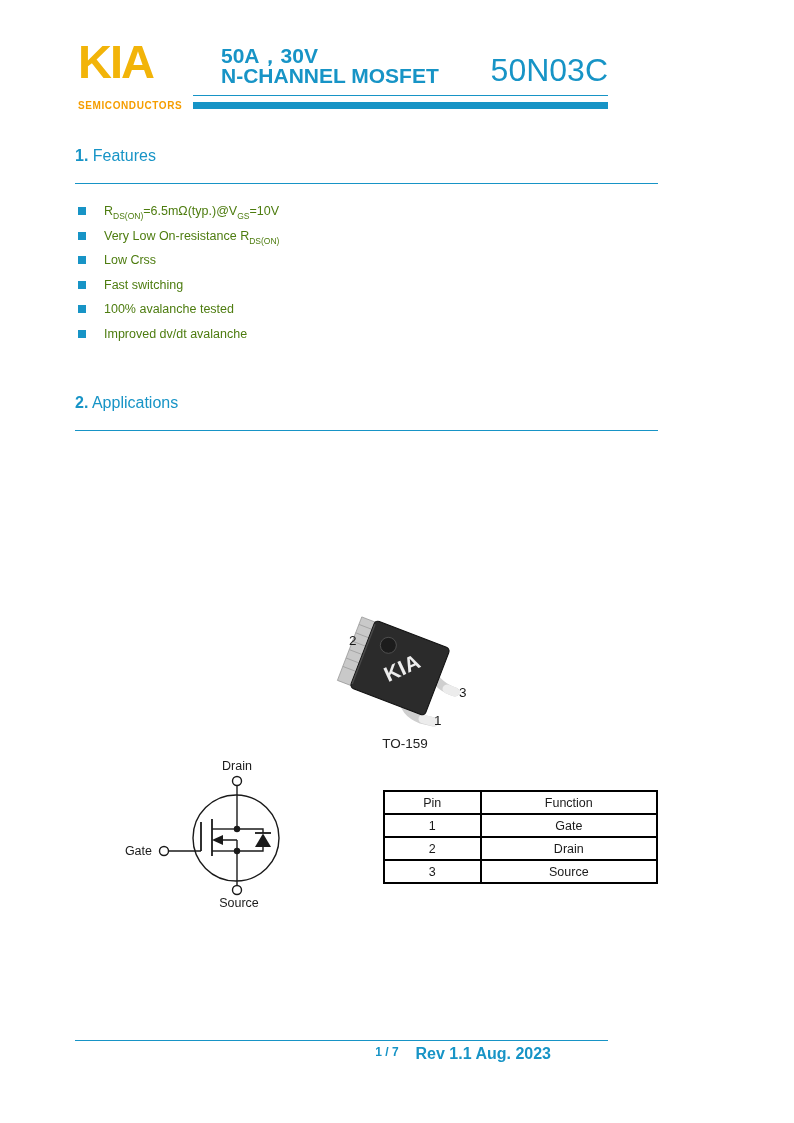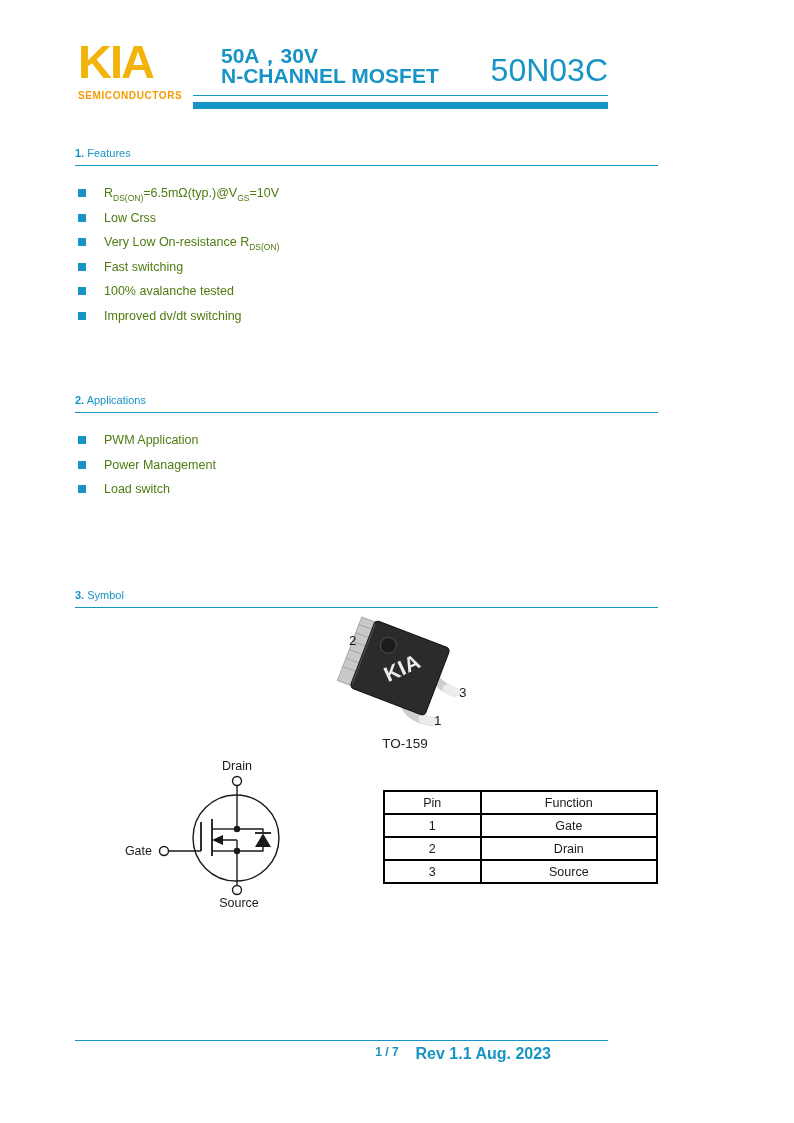--- a/index.html
+++ b/index.html
@@ -8,31 +8,31 @@
     --logo-sub-color:#F59D00;
   }
   html,body{margin:0;padding:0;background:#fff;}
   .page{
     position:relative;width:658px;height:1123px;background:#fff;overflow:hidden;
     font-family:"Liberation Sans",sans-serif;color:#2e2e2e;
   }
   
   .logo{position:absolute;left:78px;top:38px;}
   .logo-text{font-size:47px;font-weight:bold;letter-spacing:-2px;line-height:48px;color:var(--logo-color);}
-  .logo-sub{font-size:10px;font-weight:bold;letter-spacing:0.6px;margin-top:4px;color:var(--logo-sub-color);}
+  .logo-sub{font-size:10px;font-weight:bold;letter-spacing:0.6px;margin-top:14px;color:var(--logo-sub-color);}
   .header-mid{position:absolute;left:196px;top:46px;font-size:21px;font-weight:bold;line-height:20px;color:var(--accent);margin-left:25px;}
   .part-number{position:absolute;top:52px;right:50px;font-size:32px;color:var(--accent);}
   .header-thinrule{position:absolute;left:193px;right:50px;top:95px;border-top:1.3px solid var(--accent);}
   .header-bar{position:absolute;left:193px;right:50px;top:102px;height:7px;background:var(--accent);}
   
   .section{position:absolute;left:75px;width:669px;}
   #sec-features{top:147px;}
   #sec-apps{top:394px;}
   #sec-symbol{top:589px;}
-  .sec-heading{font-size:11px;color:var(--accent);padding-bottom:6px;border-bottom:1.3px solid var(--accent);}
+  .sec-heading{font-size:16px;color:var(--accent);padding-bottom:18px;border-bottom:1.3px solid var(--accent);}
   .sec-num{font-weight:bold;}
   ul.bullets{list-style:none;margin:15px 0 0;padding:0;}
   .bullets li{position:relative;padding-left:29px;line-height:24.5px;font-size:12.5px;color:#4d7c0f;}
   .bullet{position:absolute;left:3px;top:8px;width:8px;height:8px;background:var(--accent);}
   sub{font-size:8.5px;line-height:0;}
   
   .pkg-figure{position:absolute;left:305px;top:612px;width:200px;height:124px;}
   .pkg-caption{position:absolute;left:305px;top:736px;width:200px;text-align:center;font-size:13.5px;color:#222;}
   .sym-figure{position:absolute;left:113px;top:755px;width:215px;height:160px;}
   
@@ -63,46 +63,35 @@
   <div class="header-thinrule"></div>
   <div class="header-bar"></div>
 
   <div class="section" id="sec-features">
     <div class="sec-heading">
       <span class="sec-num">1.</span>
       <span>Features</span>
     </div>
     <ul class="bullets">
       <li><span class="bullet"></span><span><span>R</span><sub>DS(ON)</sub><span>=6.5mΩ(typ.)@V</span><sub>GS</sub><span>=10V</span></span></li>
+      <li><span class="bullet"></span><span><span>Very Low On-resistance R</span><sub>DS(ON)</sub></span></li>
       <li><span class="bullet"></span><span><span>Low Crss</span></span></li>
-      <li><span class="bullet"></span><span><span>Very Low On-resistance R</span><sub>DS(ON)</sub></span></li>
       <li><span class="bullet"></span><span><span>Fast switching</span></span></li>
       <li><span class="bullet"></span><span><span>100% avalanche tested</span></span></li>
-      <li><span class="bullet"></span><span><span>Improved dv/dt switching</span></span></li>
+      <li><span class="bullet"></span><span><span>Improved dv/dt avalanche</span></span></li>
     </ul>
   </div>
 
   <div class="section" id="sec-apps">
     <div class="sec-heading">
       <span class="sec-num">2.</span>
       <span>Applications</span>
     </div>
-    <ul class="bullets">
-      <li><span class="bullet"></span><span><span>PWM Application</span></span></li>
-      <li><span class="bullet"></span><span><span>Power Management</span></span></li>
-      <li><span class="bullet"></span><span><span>Load switch</span></span></li>
-    </ul>
   </div>
 
-  <div class="section" id="sec-symbol">
-    <div class="sec-heading">
-      <span class="sec-num">3.</span>
-      <span>Symbol</span>
-    </div>
-  </div>
 
   <div class="pkg-figure">
     <svg width="200" height="124" viewBox="0 0 200 124">
 
       <g>
         <path d="M 97 82 C 99 96 104 102 116 107 L 129 110" fill="none" stroke="#cfcfcf" stroke-width="9" stroke-linecap="round" stroke-linejoin="round"></path>
         <path d="M 118 107 L 129 110" fill="none" stroke="#ececec" stroke-width="9" stroke-linecap="round"></path>
         <path d="M 125 58 C 131 70 138 76 150 80" fill="none" stroke="#cfcfcf" stroke-width="9" stroke-linecap="round" stroke-linejoin="round"></path>
         <path d="M 142 77 L 150 80" fill="none" stroke="#ececec" stroke-width="9" stroke-linecap="round"></path>
         <rect transform="translate(106,76) rotate(21)" x="-5" y="0" width="11" height="10" fill="#bdbdbd" stroke="#8a8a8a" stroke-width="0.6"></rect>

